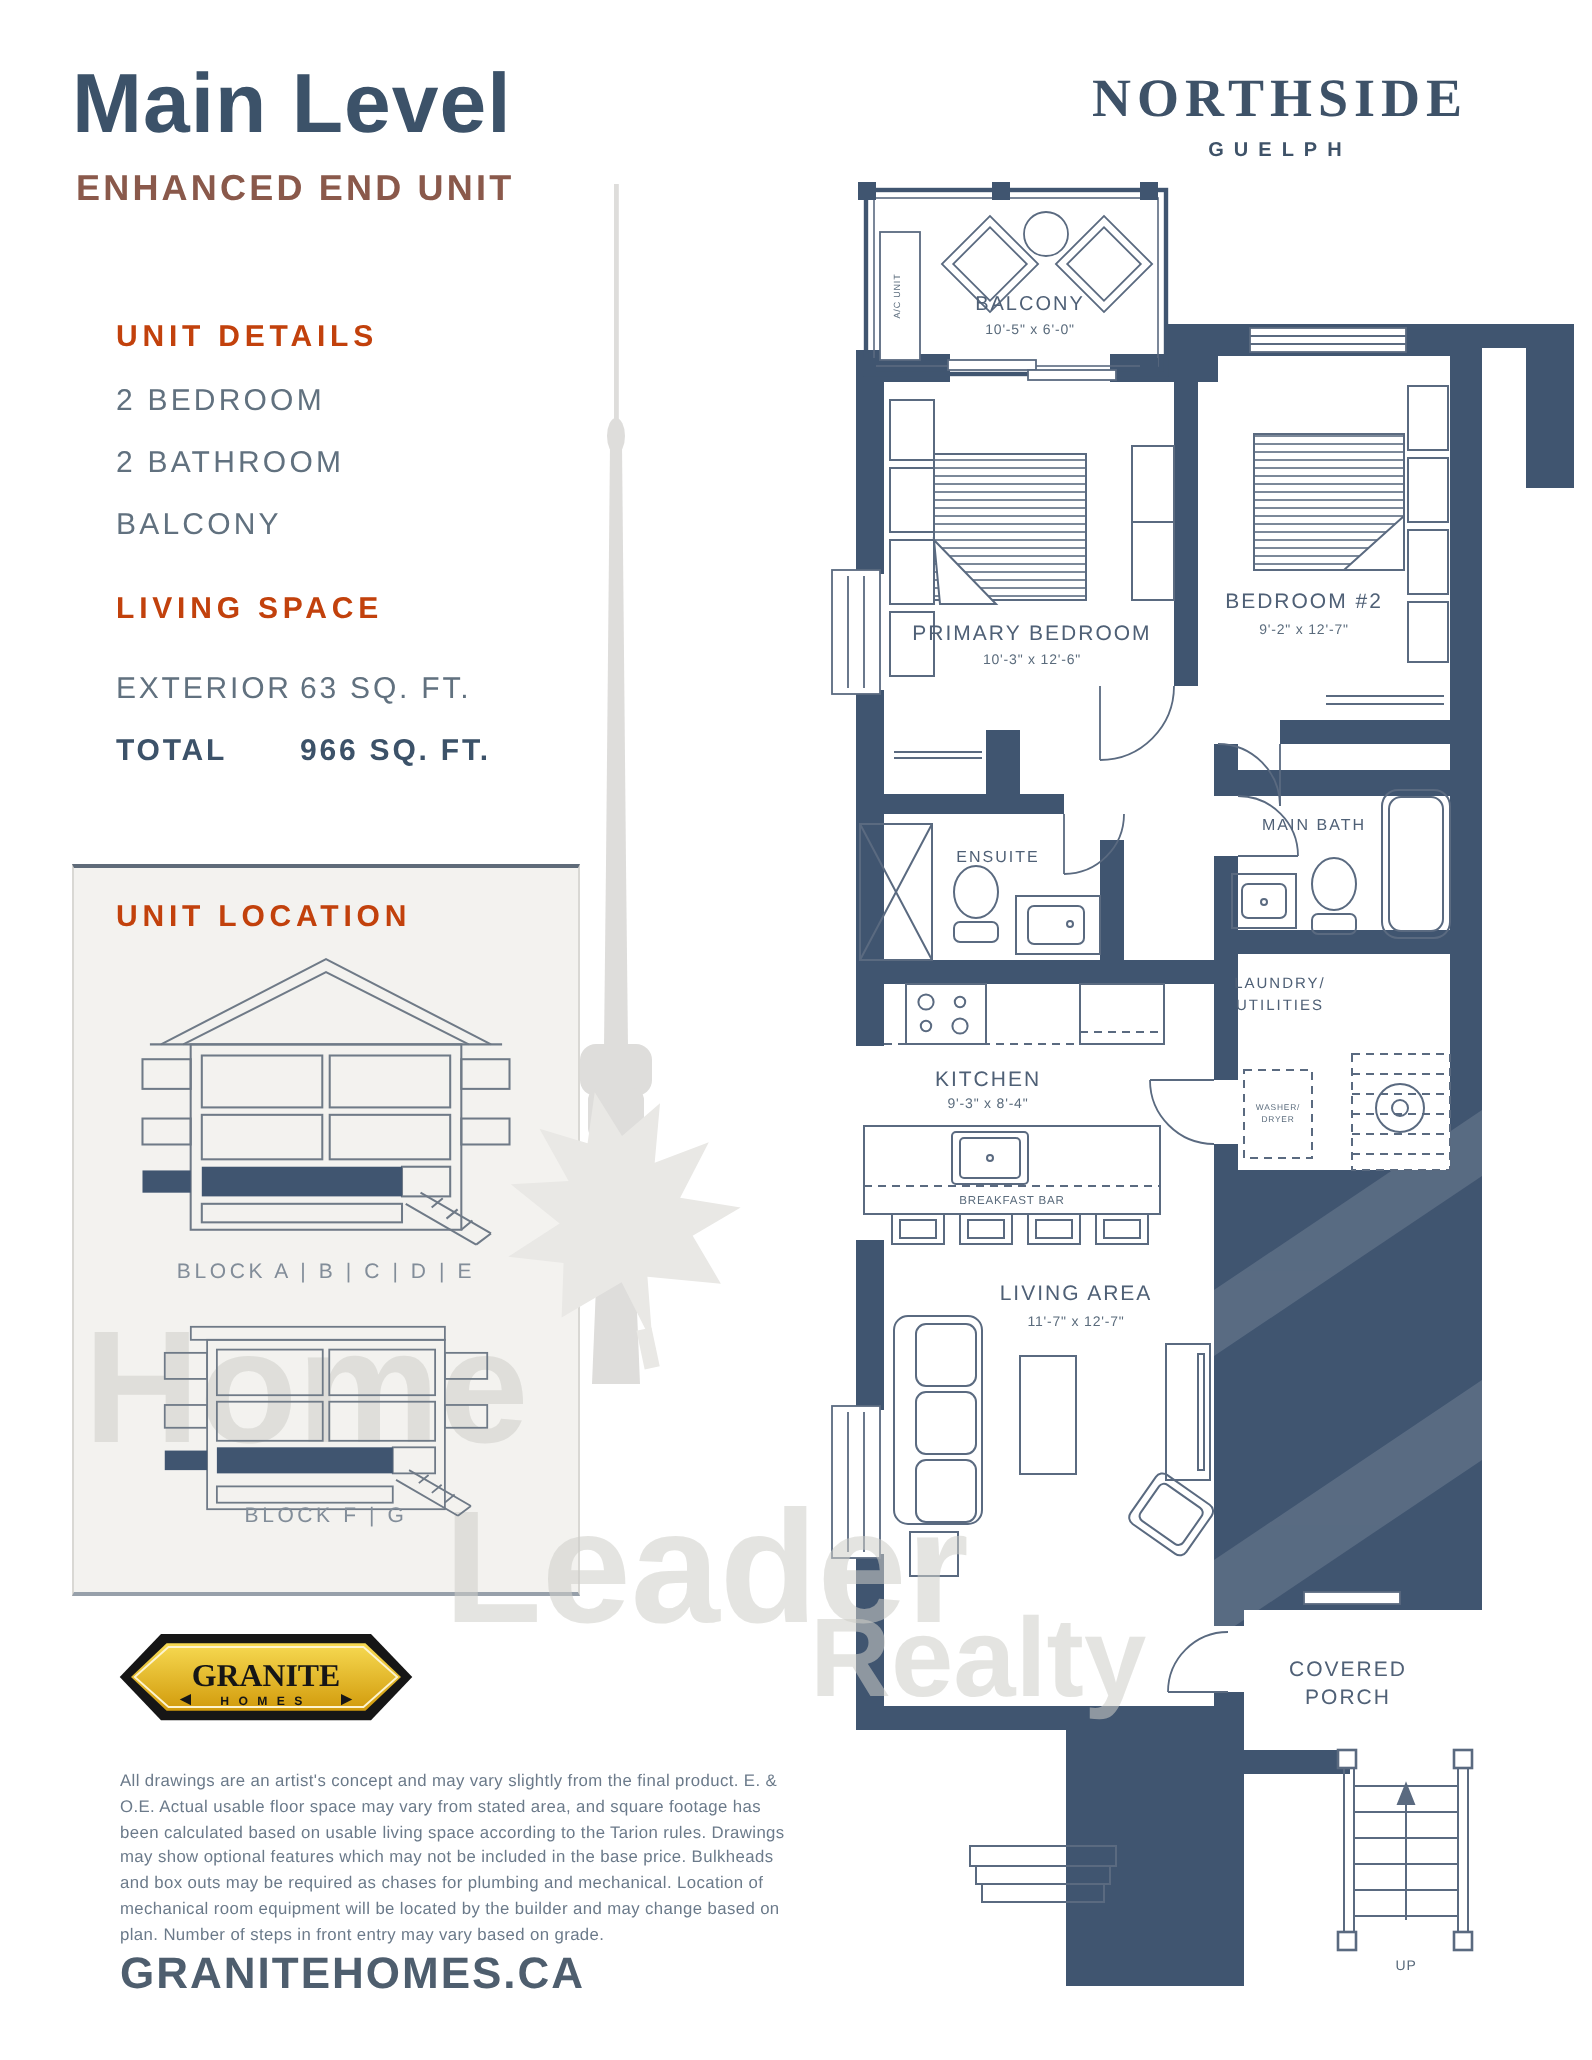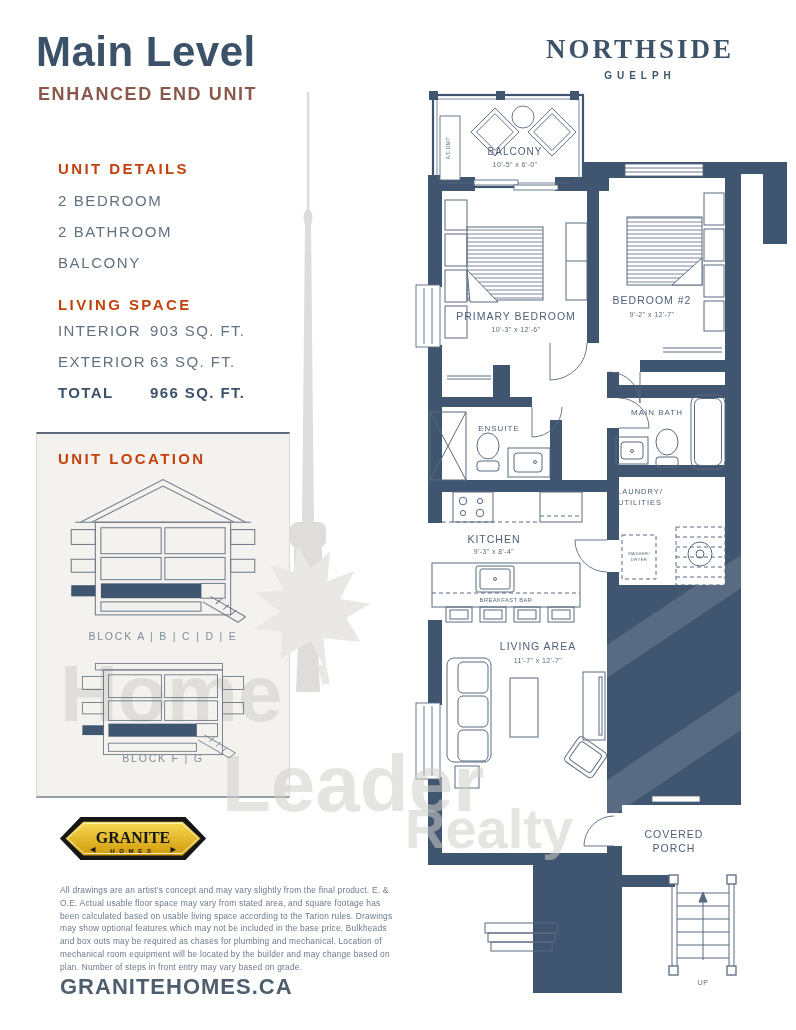--- a/index.html
+++ b/index.html
@@ -10,21 +10,21 @@
   .abs{position:absolute;}
 
   
   .title{left:36px;top:28px;font-size:42px;font-weight:600;color:#3c5269;letter-spacing:.5px;}
   .subtitle{left:38px;top:84px;font-size:18px;font-weight:600;color:#8a594b;letter-spacing:1.6px;}
   .sec-head{font-size:15px;font-weight:700;color:#c2410c;letter-spacing:2.4px;}
   .ud{left:58px;top:160px;}
   .ud .sec-head{margin-bottom:8px;}
   .ud-item{font-size:15px;color:#61717f;letter-spacing:1.6px;line-height:31px;}
   .ls{left:58px;top:296px;width:260px;}
-  .ls .sec-head{margin-bottom:2px;}
+  .ls .sec-head{margin-bottom:16px;}
   .ls-row{display:flex;font-size:15px;color:#61717f;letter-spacing:1.4px;line-height:31px;}
   .ls-row .lbl{width:92px;}
   .ls-row.total{font-weight:700;color:#3c5269;}
   .ul-box-bg{left:36px;top:432px;width:254px;height:366px;background:#f3f2ef;
              border:1px solid #d9d8d4;border-top:2px solid #5f6b79;border-bottom:2px solid #97a0aa;box-sizing:border-box;}
   .ul-box{left:36px;top:432px;width:254px;height:374px;}
   .ul-head{position:absolute;left:22px;top:18px;}
   .diagA{position:absolute;left:14px;top:42px;}
   .diagF{position:absolute;left:14px;top:220px;}
   .blk-lbl{position:absolute;width:100%;text-align:center;font-size:10.5px;letter-spacing:1.8px;color:#828d99;}
@@ -33,21 +33,21 @@
   .disclaimer{left:60px;top:884px;width:334px;font-size:8.4px;line-height:1.52;color:#6b7a8a;letter-spacing:.2px;}
   .website{left:60px;top:974px;font-size:22px;font-weight:600;color:#4e5e6e;letter-spacing:1px;text-align:center;}
 
   
   .brand{left:520px;top:34px;width:240px;text-align:center;color:#3e5268;}
   .brand-name{font-family:"Liberation Serif","DejaVu Serif",serif;font-size:27px;font-weight:700;letter-spacing:3px;}
   .brand-city{font-size:10px;font-weight:700;letter-spacing:5px;margin-top:5px;}
 
   
   .wm{font-weight:700;color:rgba(205,205,201,.55);pointer-events:none;}
-  .wm1{left:60px;top:648px;font-size:80px;}
+  .wm1{left:42px;top:648px;font-size:80px;}
   .wm2{left:222px;top:738px;font-size:80px;}
   .wm3{left:405px;top:796px;font-size:56px;}
   .tower{left:286px;top:92px;pointer-events:none;}
   .leaf{left:246px;top:542px;pointer-events:none;}
 
   
   .room{fill:#4f6076;letter-spacing:1px;}
   .dims{fill:#5a6b7c;letter-spacing:.4px;}
 </style>
 </head>
@@ -88,24 +88,20 @@
 
   <div class="abs z4 ud">
     <div class="sec-head">UNIT DETAILS</div>
     <div class="ud-item">2 BEDROOM</div>
     <div class="ud-item">2 BATHROOM</div>
     <div class="ud-item">BALCONY</div>
   </div>
 
   <div class="abs z4 ls">
     <div class="sec-head">LIVING SPACE</div>
-    <div class="ls-row">
-      <span class="lbl">INTERIOR</span>
-      <span class="val">903 SQ. FT.</span>
-    </div>
     <div class="ls-row">
       <span class="lbl">EXTERIOR</span>
       <span class="val">63 SQ. FT.</span>
     </div>
     <div class="ls-row total">
       <span class="lbl">TOTAL</span>
       <span class="val">966 SQ. FT.</span>
     </div>
   </div>
 

